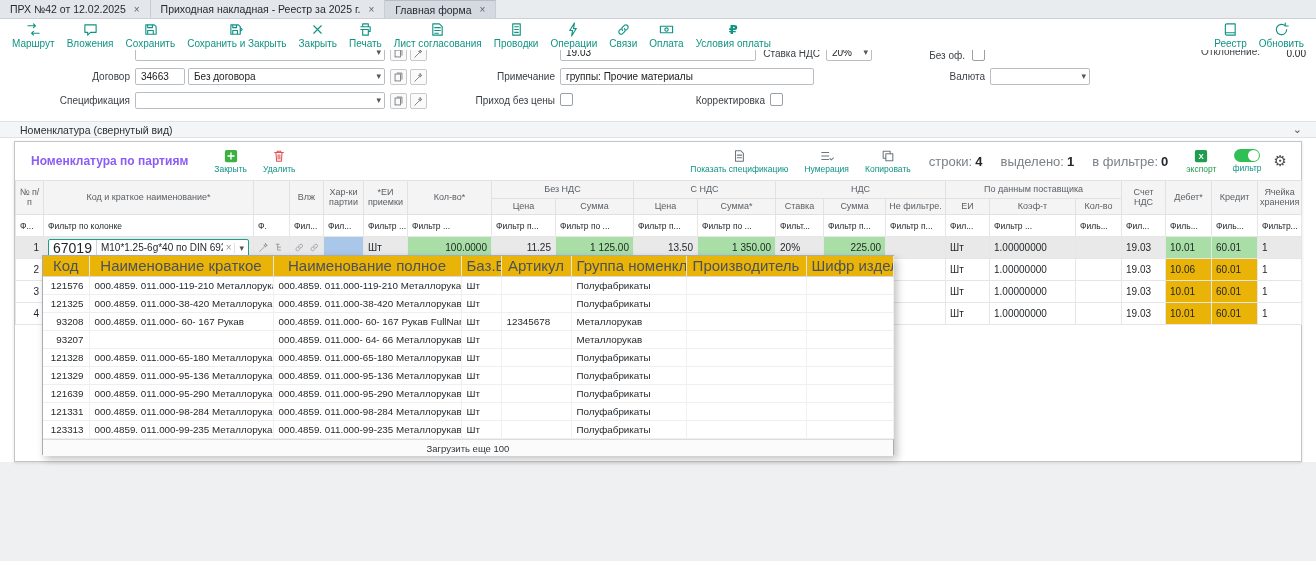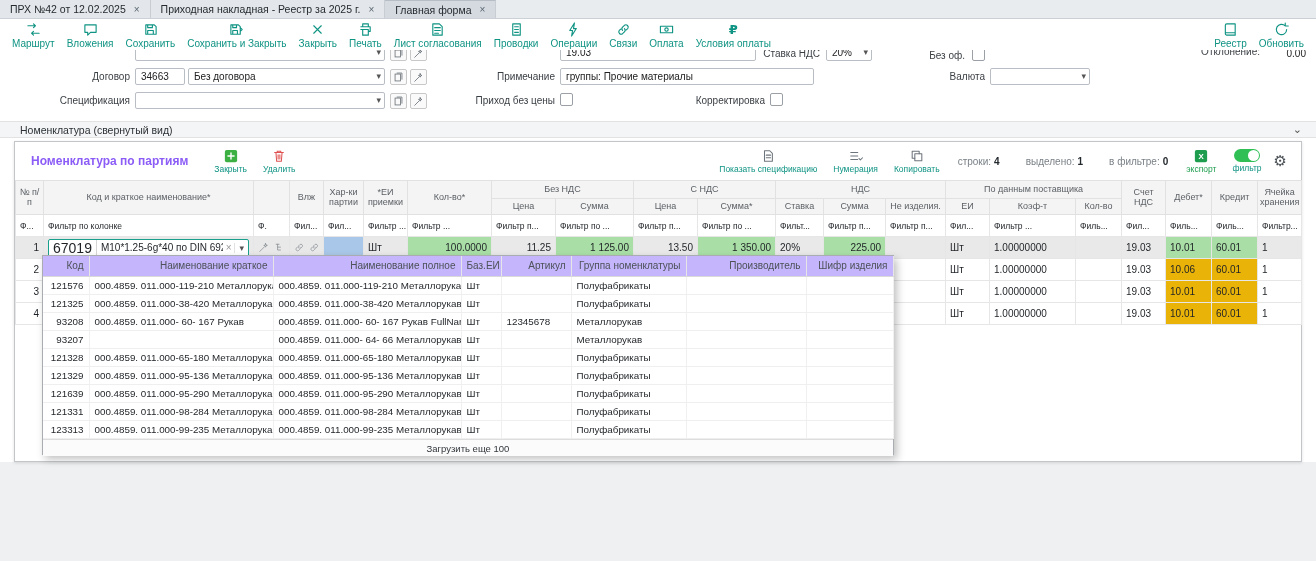--- a/index.html
+++ b/index.html
@@ -37,21 +37,21 @@
 .secbar .chev{margin-left:auto;font-size:11px;color:#555;cursor:pointer}
 
 
 .panel{position:absolute;top:141px;left:14px;width:1288px;height:321px;background:#fff;border:1px solid #c3c6c9;box-shadow:0 1px 3px rgba(0,0,0,.12);z-index:3}
 .phead{height:38px;display:flex;align-items:center;padding:0 10px 0 16px}
 .ptitle{font-size:12px;font-weight:bold;color:#8b5cf6;margin-right:18px;white-space:nowrap}
 .pbtn{display:flex;flex-direction:column;align-items:center;padding:1px 8px;cursor:pointer}
 .pbtn svg{width:14px;height:14px}
 .pbtn .lbl{font-size:8.5px;color:#0f9383;margin-top:1px;white-space:nowrap}
 .pbtn.gray svg{stroke:#6d757c;fill:none;stroke-width:1.2;stroke-linecap:round;stroke-linejoin:round}
-.counters{display:flex;gap:26px;font-size:10px;color:#7a8187;align-items:center;margin:0 10px;white-space:nowrap}
+.counters{display:flex;gap:18px;font-size:13px;color:#7a8187;align-items:center;margin:0 10px;white-space:nowrap}
 .counters b{color:#23282d;margin-left:3px}
 .toggle{width:26px;height:13px;border-radius:7px;background:#2fbf55;position:relative;cursor:pointer}
 .toggle::after{content:"";position:absolute;right:1px;top:1px;width:11px;height:11px;border-radius:50%;background:#fff}
 .gear{font-size:15px;color:#4a5056;padding:0 4px;cursor:pointer}
 .exp .lbl{color:#1f9d4f}
 
 
 table.grid{table-layout:fixed;border-collapse:collapse;width:1286px;font-size:10px}
 table.grid th{background:#f4f4f4;border:1px solid #e1e1e1;color:#5c6166;font-weight:normal;font-size:9px;line-height:1.1;padding:1px 2px;text-align:center;overflow:hidden;white-space:normal}
 tr.h1 th{height:18px}
@@ -68,21 +68,21 @@
 .cellicons svg{width:13px;height:13px;stroke:#8a9096;fill:none;stroke-width:1.1;stroke-linecap:round;stroke-linejoin:round}
 .combo-editor{display:flex;align-items:center;height:18px;border:1px solid #19a08d;border-radius:2px;background:#fff;overflow:hidden}
 .combo-editor .ce-code{padding:0 4px;border-right:1px solid #d5d5d5;font-size:14px;min-width:38px}
 .combo-editor .ce-name{flex:1;padding:0 4px;font-size:10px;overflow:hidden;white-space:nowrap}
 .combo-editor .ce-x{color:#999;padding:0 3px;cursor:pointer;font-size:10px}
 .combo-editor .ce-dd{color:#555;padding:0 4px;cursor:pointer;font-size:9px;border-left:1px solid #e2e2e2}
 
 
 .popup{position:absolute;left:42px;top:255px;width:852px;height:200px;background:#fff;border:1px solid #a9adb1;box-shadow:3px 4px 8px rgba(0,0,0,.25);z-index:30}
 table.dd{table-layout:fixed;border-collapse:collapse;width:850px;font-size:9.8px}
-table.dd th{height:20px;background:#c4b5fd;border-bottom:1px solid #d9d9d9;border-right:1px solid #e6e6e6;font-weight:normal;color:#4c5257;font-size:10px;text-align:right;padding:0 5px;white-space:nowrap;overflow:hidden}
+table.dd th{height:20px;background:#eab308;border-bottom:1px solid #d9d9d9;border-right:1px solid #e6e6e6;font-weight:normal;color:#4c5257;font-size:15px;text-align:center;padding:0 5px;white-space:nowrap;overflow:hidden}
 table.dd td{height:18px;border-bottom:1px solid #efefef;border-right:1px solid #f0f0f0;padding:0 5px;white-space:nowrap;overflow:hidden;color:#24282c}
 table.dd td.rt{text-align:right}
 .ddfoot{height:17px;border-top:1px solid #ddd;background:#fbfbfb;text-align:center;font-size:9.5px;color:#33383d;line-height:17px;cursor:pointer}
 </style>
 </head>
 <body>
 
 <div class="white-area"></div>
 
 <div class="form">
@@ -355,21 +355,21 @@
         <th rowspan="2">Кредит</th>
         <th rowspan="2">Ячейка хранения</th>
       </tr>
       <tr class="h2">
         <th>Цена</th>
         <th>Сумма</th>
         <th>Цена</th>
         <th>Сумма*</th>
         <th>Ставка</th>
         <th>Сумма</th>
-        <th>Не изделия.</th>
+        <th>Не фильтре.</th>
         <th>ЕИ</th>
         <th>Коэф-т</th>
         <th>Кол-во</th>
       </tr>
       <tr class="hf">
         <td>Ф...</td>
         <td>Фильтр по колонке</td>
         <td>Ф.</td>
         <td>Фил...</td>
         <td>Фил...</td>

